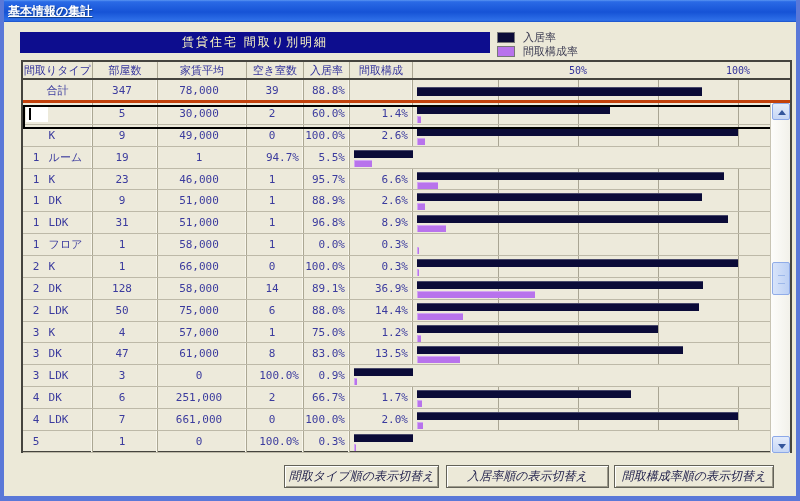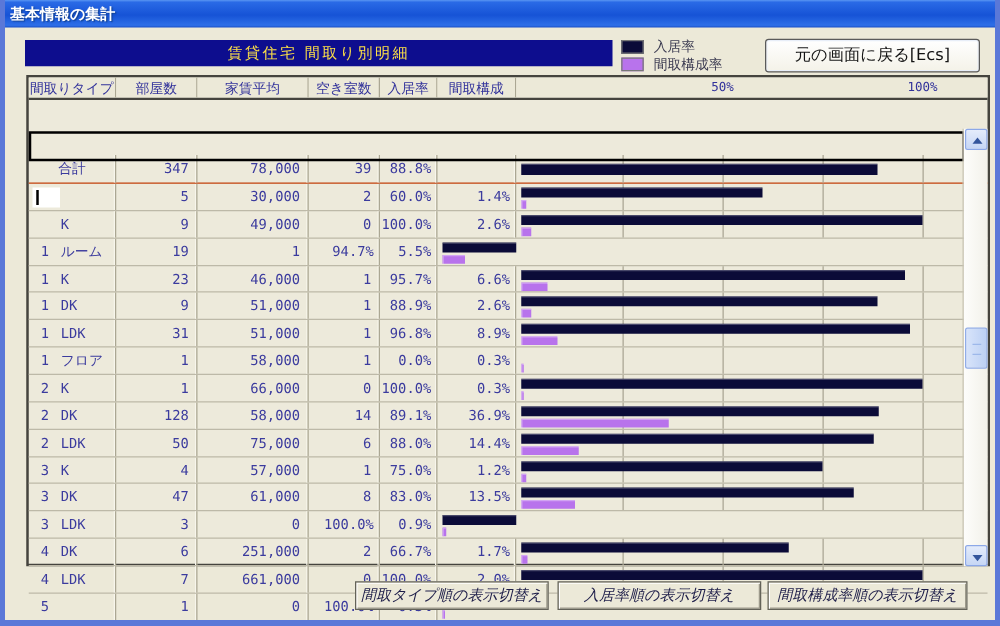--- a/index.html
+++ b/index.html
@@ -7,24 +7,25 @@
   .window{
     position:relative; width:800px; height:501px; background:#ece9d8;
     border-left:4px solid #5a78d8; border-right:4px solid #5a78d8; border-bottom:5px solid #5a78d8;
     overflow:hidden;
   }
   .titlebar{
     position:absolute; left:-4px; top:0; width:800px; height:22px;
     background:linear-gradient(180deg,#5a96f2 0%,#2a6ae6 8%,#1653d6 55%,#2e6fe8 92%,#1a50c8 100%);
     color:#fff; font-weight:bold; font-size:12px; line-height:22px; padding-left:8px;
     text-shadow:1px 1px 1px #12408f;
+    text-decoration:underline;
   }
   .banner{
     position:absolute; left:16px; top:32px; width:470px; height:21px;
-    background:#0d0d8e; color:#fde047; font-size:12px; text-align:center; line-height:21px;
+    background:#0d0d8e; color:#fef9c3; font-size:12px; text-align:center; line-height:21px;
     letter-spacing:2px;
   }
   .legend{ position:absolute; left:493px; top:31px; width:110px; }
   .legend-row{ display:flex; align-items:center; height:13px; margin-bottom:1px; }
   .legend-swatch{ width:18px; height:11px; margin-right:8px; border:1px solid #777; }
   .legend-label{ font-size:11px; color:#3c3c52; white-space:nowrap; }
   .back-button{
     position:absolute; left:608px; top:31px; width:172px; height:27px;
     background:linear-gradient(180deg,#ffffff,#f4f2e8); border:1px solid #5a5a5a; border-radius:3px;
     font-size:13px; color:#141414; text-align:center; line-height:25px; cursor:default;
@@ -32,26 +33,26 @@
   }
   
   .detail-table{
     position:absolute; left:17px; top:60px; width:771px; height:393px;
     border:2px solid #45443e; background:#edeadb; font-size:11px; color:#3b3b9e;
     font-family:"DejaVu Sans Mono","DejaVu Sans",monospace;
   }
   .trow{ display:grid; grid-template-columns:70px 65px 89px 57px 46px 63px 377px; position:relative; }
   .hrow{ height:18px; border-bottom:2px solid #45443e; color:#32329b; }
   .hcell{ border-right:1px solid #aba793; text-align:center; line-height:17px; white-space:nowrap; overflow:hidden; background:#ece9d8;}
-  .totrow{ height:23px; border-bottom:1px solid #c2410c;margin-top:44px; }
+  .totrow{ height:23px; border-bottom:3px solid #c2410c; }
   .drow{ height:21.87px; border-bottom:1px solid #bdb9a8; }
   .cell{ border-right:1px solid #aba793; line-height:21px; white-space:nowrap; overflow:hidden;
          box-shadow:inset -1px 0 0 #f8f6ec; }
   .totrow .cell{ line-height:22px; }
-  .cell.num{ text-align:right; padding-right:6px; }
+  .cell.num{ text-align:center; padding-right:6px; }
   .cell.pct{ text-align:right; padding-right:4px; }
   .cell.lbl{ padding-left:7px; text-align:left; }
   .cell.lbl .rn{ display:inline-block; width:12px; text-align:center; }
   .cell.lbl.center{ text-align:center; padding-left:0; }
   .chart-cell{ position:relative; border-right:none; box-shadow:none;
     background:
       linear-gradient(#a9a593,#a9a593) 85px 0/1px 100% no-repeat,
       linear-gradient(#a9a593,#a9a593) 165px 0/1px 100% no-repeat,
       linear-gradient(#a9a593,#a9a593) 245px 0/1px 100% no-repeat,
       linear-gradient(#a9a593,#a9a593) 325px 0/1px 100% no-repeat;
@@ -104,21 +105,20 @@
     <div class="legend-row">
       <span class="legend-swatch" style="background: rgb(11, 11, 56);"></span>
       <span class="legend-label">入居率</span>
     </div>
     <div class="legend-row">
       <span class="legend-swatch" style="background: rgb(184, 115, 236);"></span>
       <span class="legend-label">間取構成率</span>
     </div>
   </div>
 
-  <div class="back-button">元の画面に戻る[Ecs]</div>
 
   <div class="detail-table">
     <div class="trow hrow">
       <div class="hcell">間取りタイプ</div>
       <div class="hcell">部屋数</div>
       <div class="hcell">家賃平均</div>
       <div class="hcell">空き室数</div>
       <div class="hcell">入居率</div>
       <div class="hcell">間取構成</div>
       <div class="hcell chart-cell">

